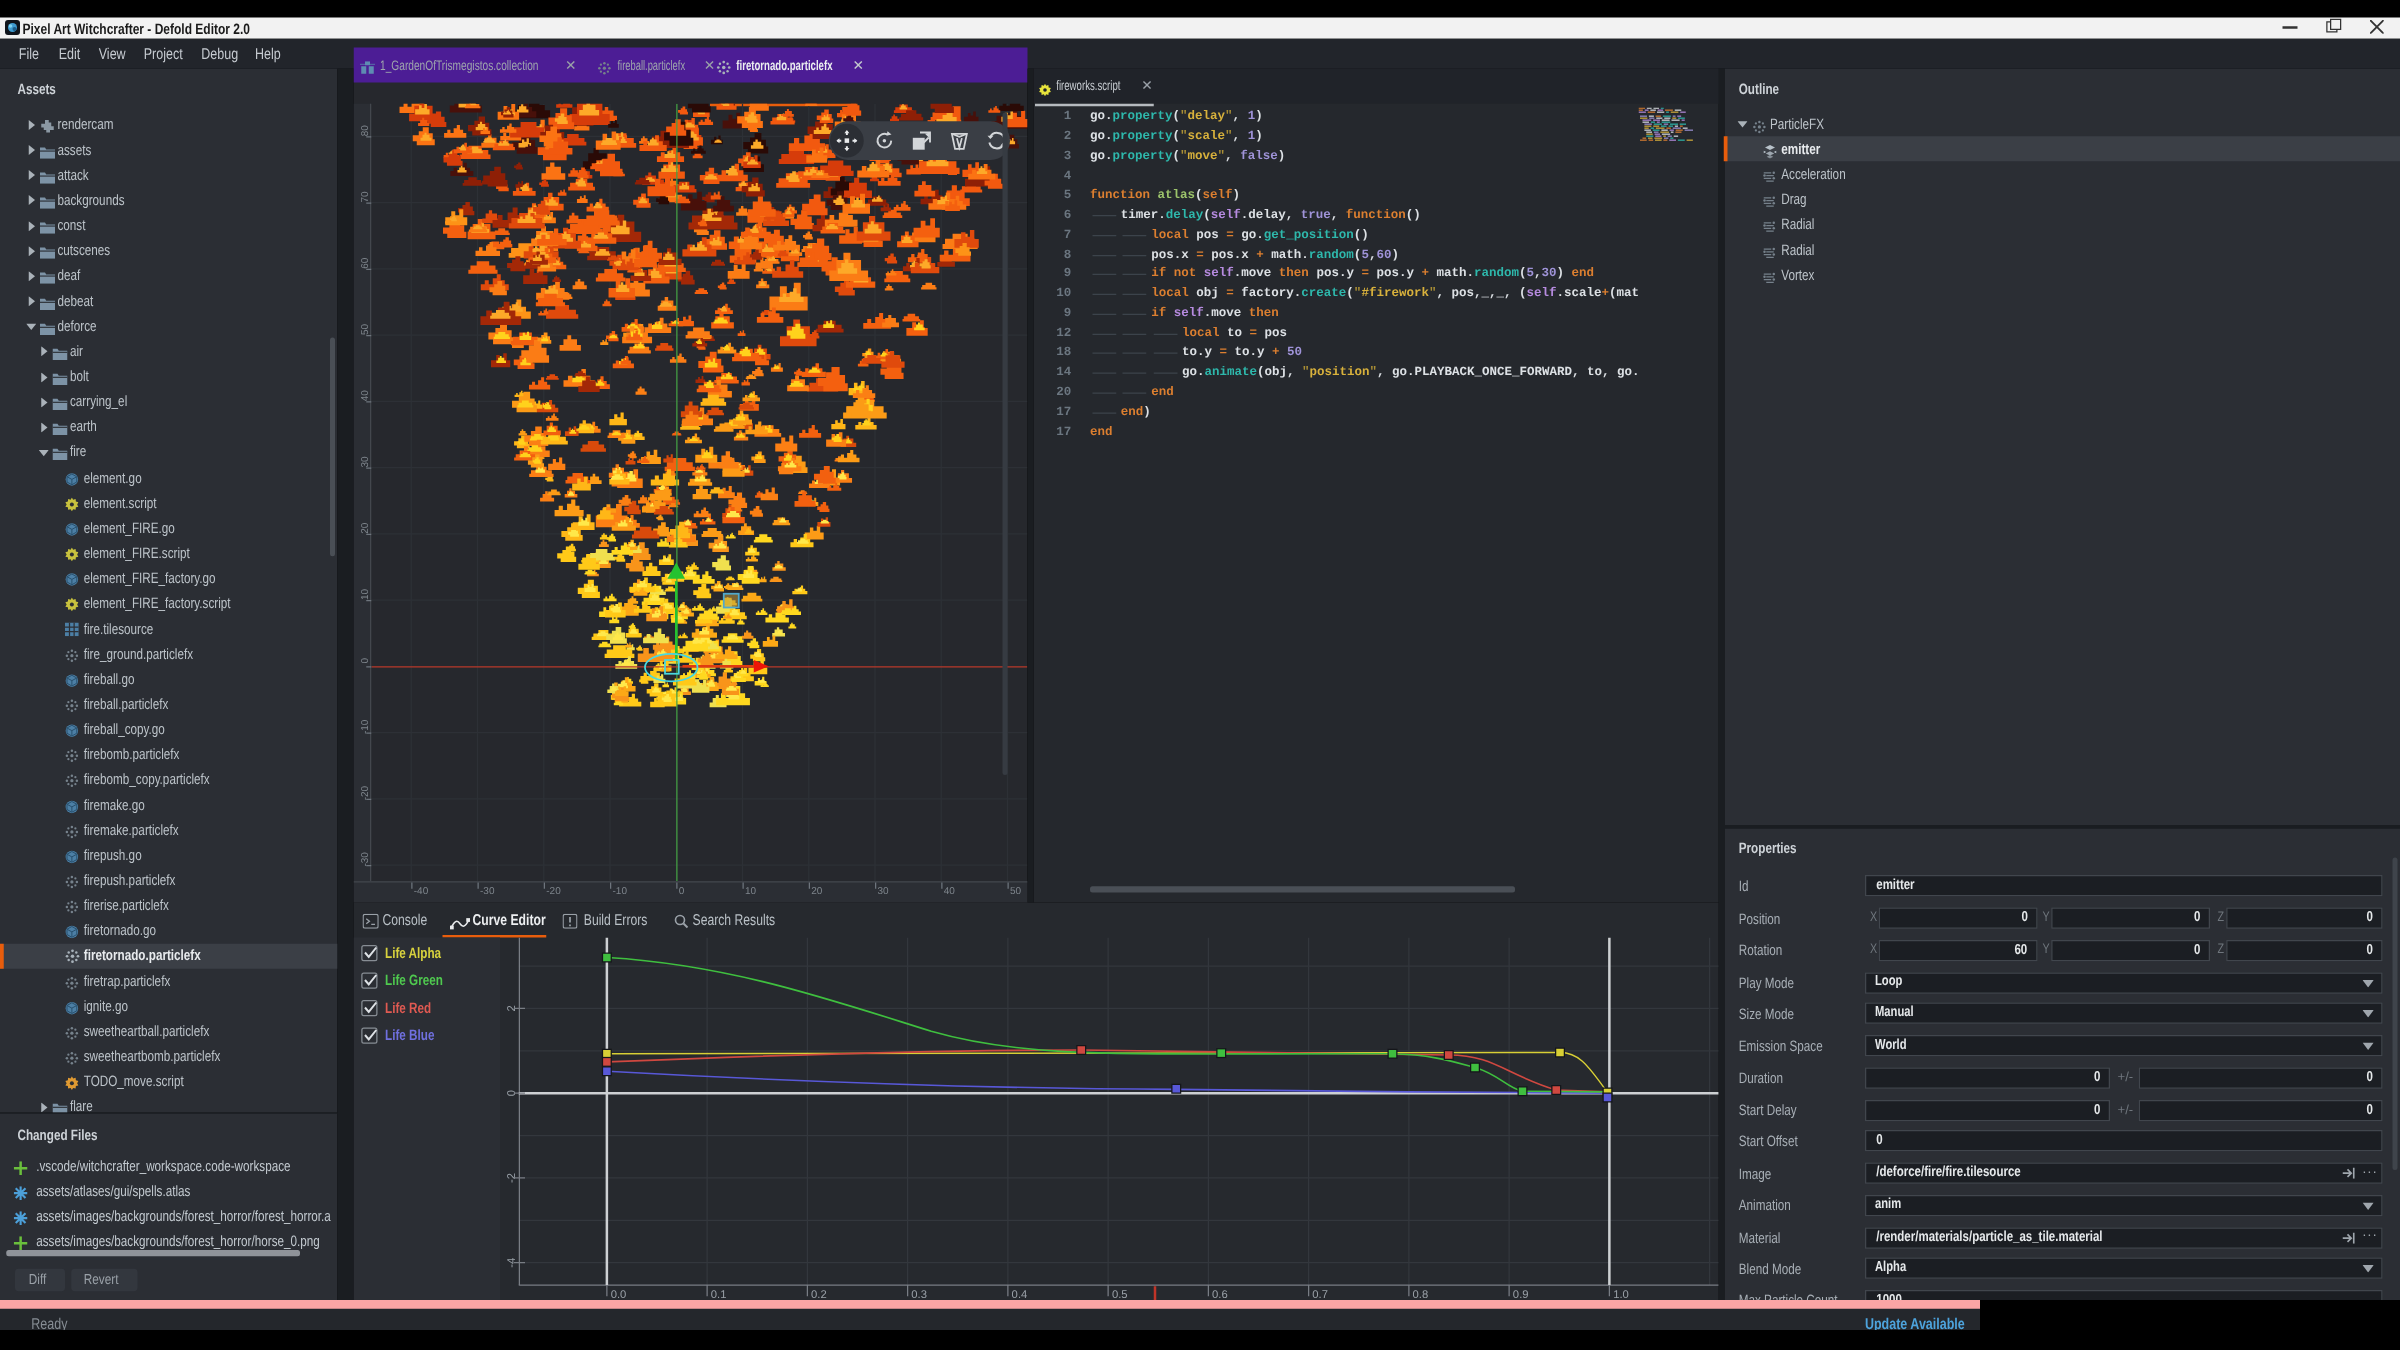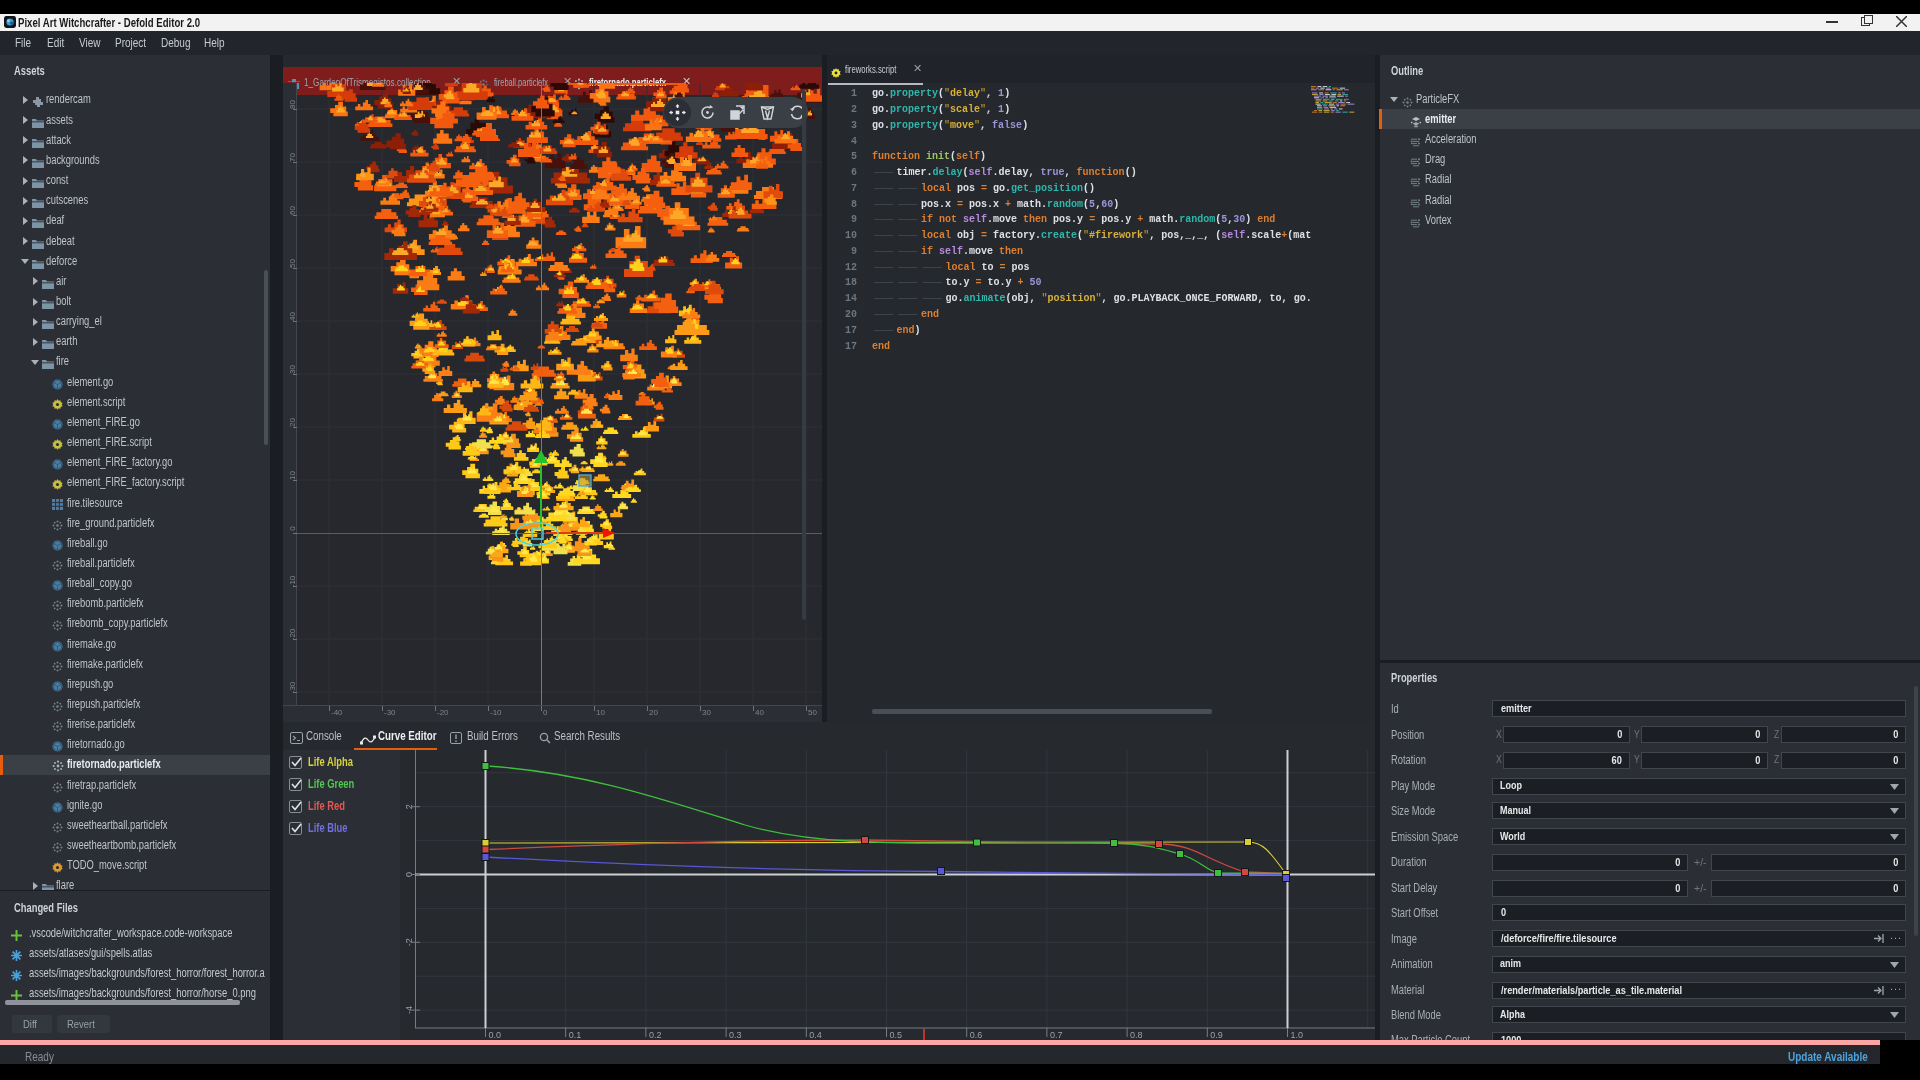--- a/index.html
+++ b/index.html
@@ -403,21 +403,21 @@
 <div style="position:absolute;left:29px;top:966px;font-size:12px;color:#c3cad0;transform:scaleX(.78);transform-origin:0 50%;white-space:nowrap">assets/images/backgrounds/forest_horror/forest_horror.a</div>
 <div style="position:absolute;left:11px;top:987px;width:11px;height:11px"><svg width="11" height="11">
       <path d="M4.5,0 h2 v4.5 h4.5 v2 h-4.5 v4.5 h-2 v-4.5 h-4.5 v-2 h4.5z" fill="#6abf3c"></path>
     </svg></div>
 <div style="position:absolute;left:29px;top:986px;font-size:12px;color:#c3cad0;transform:scaleX(.78);transform-origin:0 50%;white-space:nowrap">assets/images/backgrounds/forest_horror/horse_0.png</div>
 <div style="position:absolute;left:5px;top:1000px;width:235px;height:5px;background:#8f9399;border-radius:2px"></div>
 <div style="position:absolute;left:12px;top:1015px;width:40px;height:18px;background:#33373e;border-radius:3px;color:#9aa1a8;font-size:11.5px;text-align:center;line-height:18px"><span class="txc">Diff</span></div>
 <div style="position:absolute;left:57px;top:1015px;width:53px;height:18px;background:#33373e;border-radius:3px;color:#9aa1a8;font-size:11.5px;text-align:center;line-height:18px"><span class="txc">Revert</span></div>
 <div style="position:absolute;left:270px;top:55px;width:13px;height:985px;background:#1a1d21"></div>
 <div style="position:absolute;left:283px;top:55px;width:539px;height:667px;background:#26282d"></div>
-<div style="position:absolute;left:283px;top:67px;width:539px;height:28px;background:#7f1d1d">
+<div style="position:absolute;left:283px;top:38px;width:539px;height:28px;background:#4c1d95">
 <div style="position:absolute;left:5px;top:9px"><svg width="12" height="11" viewBox="0 0 12 11">
         <g fill="#5e8cb2">
           <rect x="1" y="4" width="4" height="6"></rect>
           <rect x="7" y="4" width="4" height="6"></rect>
           <rect x="4" y="0" width="4" height="3.2"></rect>
           <rect x="0" y="2" width="12" height="1" opacity=".6"></rect>
         </g>
       </svg></div>
 <div class="tab" style="left:21px;top:8.5px;transform:scaleX(.74)">1_GardenOfTrismegistos.collection</div>
 <div style="position:absolute;left:169px;top:8px;font-size:11px;color:#9aa1a8">✕</div>
@@ -1645,21 +1645,21 @@
 <div style="position:absolute;left:827px;top:85px;width:548px;height:637px;overflow:hidden">
 <div style="position:absolute;left:-827px;top:-85px;width:1920px;height:1080px">
 <div class="ln" style="top:86.3px">1</div>
       <div class="cl" style="left:872.0px;top:86.3px"><span style="color:#dde1e5">go.</span><span style="color:#2eb8ac">property</span><span style="color:#dde1e5">(</span><span style="color:#a98e35">"</span><span style="color:#d8b13c">delay</span><span style="color:#a98e35">"</span><span style="color:#dde1e5">, </span><span style="color:#9f93d8">1</span><span style="color:#dde1e5">)</span></div>
       <div class="ln" style="top:102.1px">2</div>
       <div class="cl" style="left:872.0px;top:102.1px"><span style="color:#dde1e5">go.</span><span style="color:#2eb8ac">property</span><span style="color:#dde1e5">(</span><span style="color:#a98e35">"</span><span style="color:#d8b13c">scale</span><span style="color:#a98e35">"</span><span style="color:#dde1e5">, </span><span style="color:#9f93d8">1</span><span style="color:#dde1e5">)</span></div>
       <div class="ln" style="top:117.8px">3</div>
       <div class="cl" style="left:872.0px;top:117.8px"><span style="color:#dde1e5">go.</span><span style="color:#2eb8ac">property</span><span style="color:#dde1e5">(</span><span style="color:#a98e35">"</span><span style="color:#d8b13c">move</span><span style="color:#a98e35">"</span><span style="color:#dde1e5">, </span><span style="color:#9f93d8">false</span><span style="color:#dde1e5">)</span></div>
       <div class="ln" style="top:133.6px">4</div>
       <div class="ln" style="top:149.3px">5</div>
-      <div class="cl" style="left:872.0px;top:149.3px"><span style="color:#dc7f30">function</span><span style="color:#dde1e5"> </span><span style="color:#9cc36b">init</span><span style="color:#dde1e5">(</span><span style="color:#dc7f30">self</span><span style="color:#dde1e5">)</span></div>
+      <div class="cl" style="left:872.0px;top:149.3px"><span style="color:#dc7f30">function</span><span style="color:#dde1e5"> </span><span style="color:#9cc36b">atlas</span><span style="color:#dde1e5">(</span><span style="color:#dc7f30">self</span><span style="color:#dde1e5">)</span></div>
       <div class="ln" style="top:165.1px">6</div>
       <div style="position:absolute;left:874px;top:172.1px;width:19px;height:1px;background:#3c434b"></div>
       <div class="cl" style="left:896.5px;top:165.1px"><span style="color:#dde1e5">timer.</span><span style="color:#2eb8ac">delay</span><span style="color:#dde1e5">(</span><span style="color:#b78be0">self</span><span style="color:#dde1e5">.delay, </span><span style="color:#9f93d8">true</span><span style="color:#dde1e5">, </span><span style="color:#dc7f30">function</span><span style="color:#dde1e5">()</span></div>
       <div class="ln" style="top:180.9px">7</div>
       <div style="position:absolute;left:874px;top:187.9px;width:19px;height:1px;background:#3c434b"></div>
       <div style="position:absolute;left:898px;top:187.9px;width:19px;height:1px;background:#3c434b"></div>
       <div class="cl" style="left:921.0px;top:180.9px"><span style="color:#dc7f30">local</span><span style="color:#dde1e5"> pos </span><span style="color:#dc7f30">=</span><span style="color:#dde1e5"> go.</span><span style="color:#2eb8ac">get_position</span><span style="color:#dde1e5">()</span></div>
       <div class="ln" style="top:196.6px">8</div>
       <div style="position:absolute;left:874px;top:203.6px;width:19px;height:1px;background:#3c434b"></div>
       <div style="position:absolute;left:898px;top:203.6px;width:19px;height:1px;background:#3c434b"></div>
@@ -2091,16 +2091,16 @@
       <svg style="position:absolute;left:1890px;top:1012px" width="9" height="6">
         <path d="M0,0 h9 l-4.5,6z" fill="#9fa6ad"></path>
       </svg>
       <div style="position:absolute;left:1391px;top:1033px;font-size:12px;color:#a8afb6;transform:scaleX(.78);transform-origin:0 50%;white-space:nowrap">Max Particle Count</div>
       <div class="fld" style="left:1492px;top:1032px;width:414px">
         <div style="position:absolute;top:1px;left:8px;font-size:11.5px;font-weight:bold;color:#e6e9eb;white-space:nowrap;transform:scaleX(.8);transform-origin:0 50%">1000</div>
       </div>
 </div>
   </div>
 <div style="position:absolute;left:1914px;top:686px;width:4px;height:250px;background:#3f444b;border-radius:2px"></div>
-<div style="position:absolute;left:0;top:1040px;width:1880px;height:24px;background:#24272c;border-top:5px solid #fca5a5">
+<div style="position:absolute;left:0;top:1040px;width:1584px;height:24px;background:#24272c;border-top:7px solid #fca5a5">
 <div style="position:absolute;left:25px;top:5px;font-size:12.5px;color:#868d94;transform:scaleX(.8);transform-origin:0 50%">Ready</div>
 <div style="position:absolute;right:12px;top:5px;font-size:12.5px;font-weight:bold;color:#4da3dc;transform:scaleX(.8);transform-origin:100% 50%">Update Available</div>
 </div>
 <div style="position:absolute;left:0;top:1064px;width:1920px;height:16px;background:#000"></div>
 </body></html>

